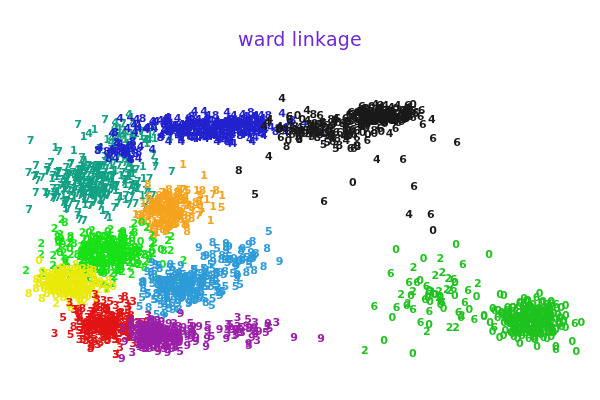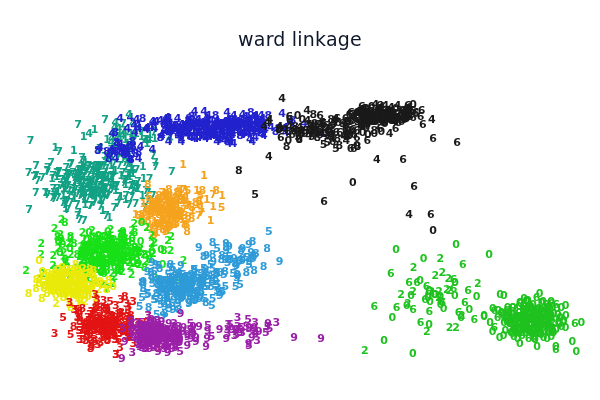--- a/index.html
+++ b/index.html
@@ -5,21 +5,21 @@
   html,body{margin:0;padding:0;}
   body{
     width:600px;height:400px;overflow:hidden;
     background:#ffffff;
     font-family:"DejaVu Sans","Liberation Sans",sans-serif;
   }
   #figure{position:relative;width:600px;height:400px;background:#ffffff;}
   #plot-title{
     position:absolute;left:0;top:28px;width:600px;
     text-align:center;
-    font-size:19px;color:#0f172a;
+    font-size:19px;color:#6d28d9;
     font-family:"DejaVu Sans","Liberation Sans",sans-serif;
     letter-spacing:0.2px;
   }
   #axes{
     position:absolute;left:0px;top:60px;width:600px;height:320px;
     overflow:hidden;
   }
   #scatter-layer{position:absolute;left:0;top:0;width:600px;height:320px;}
   .pt{
     position:absolute;

